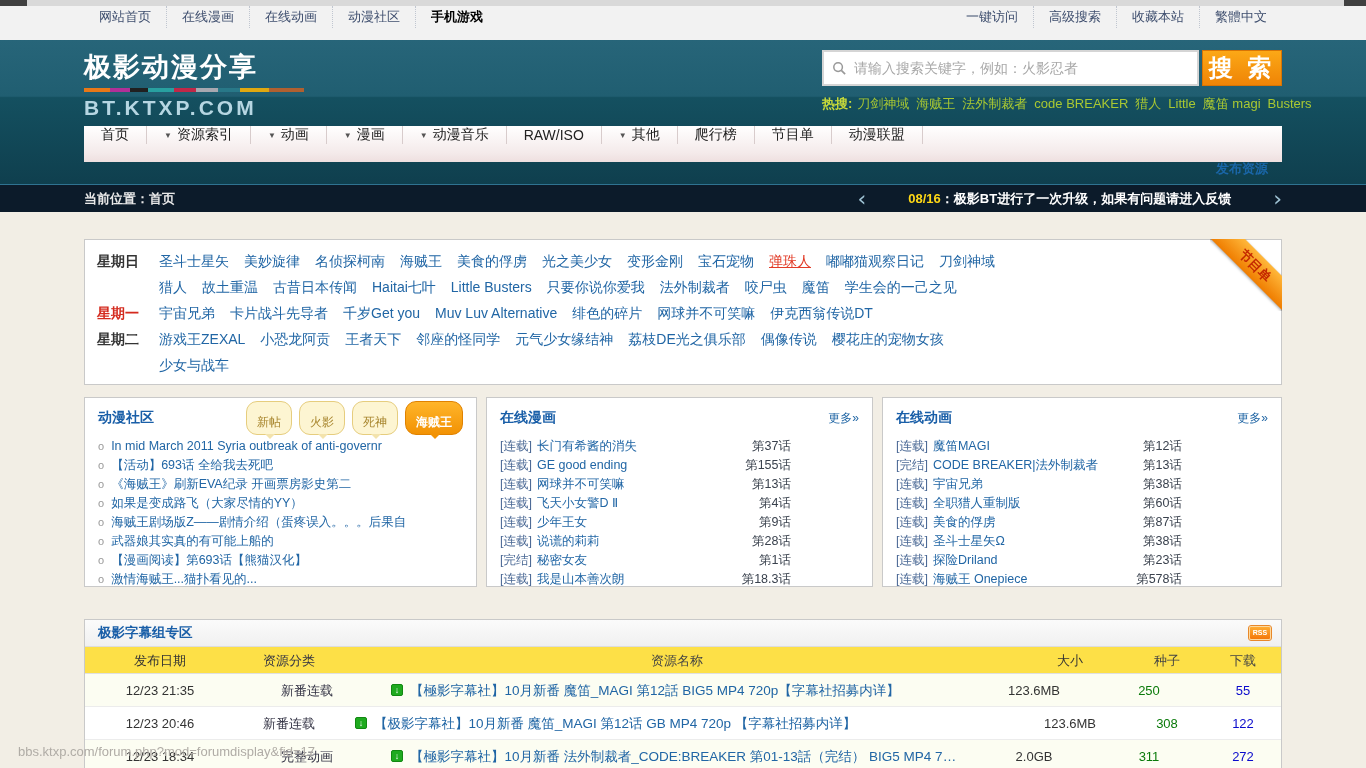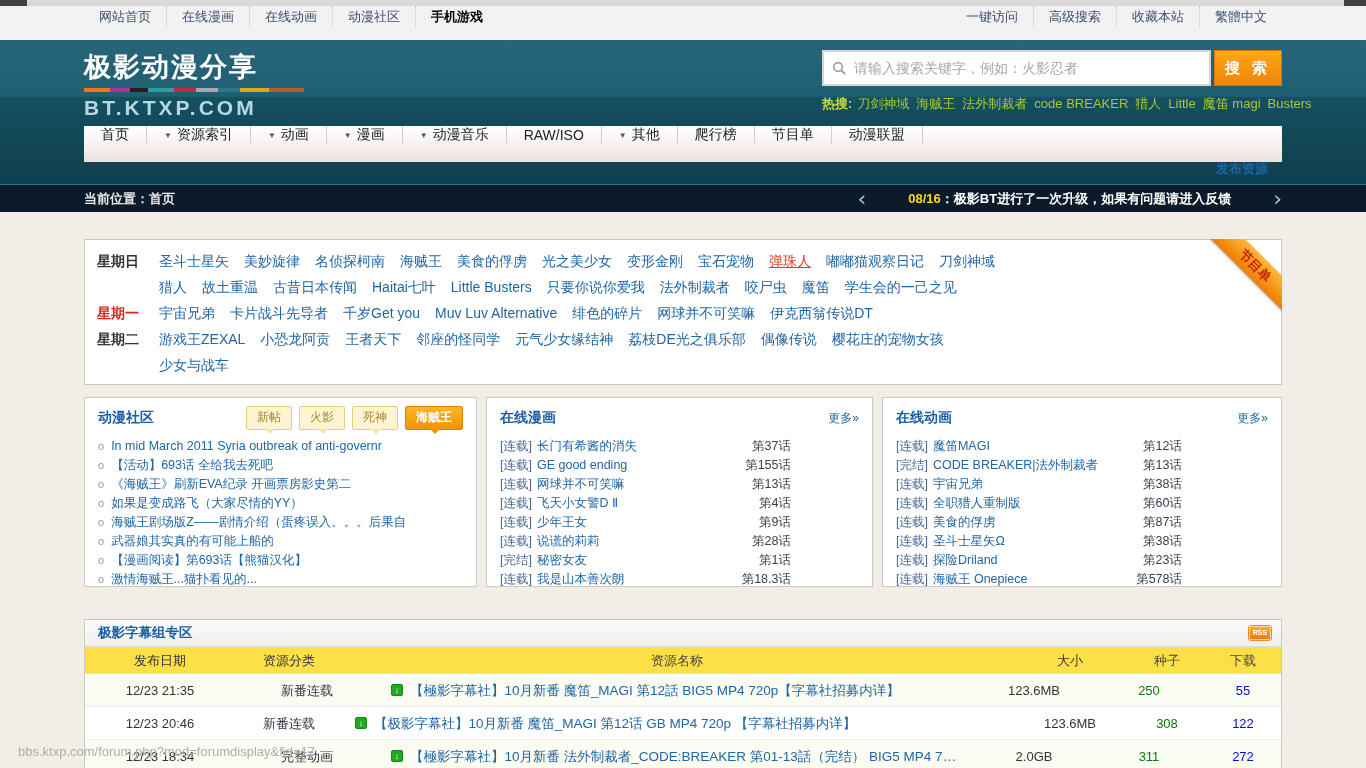--- a/index.html
+++ b/index.html
@@ -31,21 +31,21 @@
   .logo { padding-top:9px; cursor:pointer; }
   .logo-title { color:#fff; font-size:27px; font-weight:bold; letter-spacing:2px; }
   .logo-stripe { height:4px; width:220px; margin:3px 0 4px;
     background:linear-gradient(90deg,#e87818 0 12%,#b03098 12% 21%,#202020 21% 29%,#28a0a0 29% 41%,#c02848 41% 51%,#a8a8b0 51% 61%,#287888 61% 71%,#e0a810 71% 84%,#b06030 84% 100%); }
   .logo-domain { color:#b6d6e2; font-size:21px; font-weight:bold; letter-spacing:3px; }
   .search-area { padding-top:10px; width:460px; }
   .search-row { display:flex; height:36px; }
   .search-box { flex:1; background:#fff; border:2px solid #d5d5d5; display:flex; align-items:center; padding:0 8px; }
   .search-box input { border:0; outline:0; flex:1; font-size:14px; color:#333; margin-left:7px; font-family:inherit; background:transparent; }
   .search-box input::placeholder { color:#a8a8a8; }
-  .search-btn { width:68px; margin-left:3px; border:1px solid #d87404; background:linear-gradient(#fca816,#ef8406); color:#fff; font-size:15px; font-weight:bold; letter-spacing:4px; cursor:pointer; font-family:inherit; }
+  .search-btn { width:80px; margin-left:3px; border:1px solid #d87404; background:linear-gradient(#fca816,#ef8406); color:#fff; font-size:24px; font-weight:bold; letter-spacing:4px; cursor:pointer; font-family:inherit; }
   .hot-row { margin-top:9px; font-size:13px; white-space:nowrap; }
   .hot-label { font-weight:bold; color:#c8da3a; margin-right:5px; }
   .hotlink { color:#a9c832; margin-right:7px; }
 
   
   .mainnav { height:36px; background:linear-gradient(#ffffff,#f4eaea 75%,#eedfdf); display:flex; align-items:stretch; font-size:14px;flex-direction:column; }
   .nav-items { display:flex; }
   .nav-item { display:flex; align-items:center; padding:0 17px; color:#222; border-right:1px solid #d8cccc; cursor:pointer; white-space:nowrap; }
   .caret { font-size:8px; color:#555; margin-right:5px; }
   .publish { margin-left:auto; display:flex; align-items:center; padding:16px 14px; color:#1a66a8; font-weight:bold; font-size:13px; cursor:pointer; }
@@ -77,21 +77,21 @@
 
   .tri-row { display:flex; gap:9px; margin-top:12px; }
   .tri-row .box { height:190px; overflow:hidden; padding:9px 13px; }
   .community { width:393px; }
   .manga { width:387px; }
   .anime { flex:1; }
   .box-head { display:flex; align-items:center; justify-content:space-between; margin-bottom:8px; height:22px; }
   .box-title { color:#1a5fa8; font-weight:bold; font-size:14px; }
   .more { color:#2166a5; font-size:12px; }
   .tabs { display:flex; gap:7px; }
-  .tab { position:relative; font-size:12px; padding:2px 10px 3px; background:#fdf5d2; border:1px solid #e6cd7e; border-radius:2px; color:#a8862e; cursor:pointer; white-space:nowrap; }
+  .tab { position:relative; font-size:12px; padding:12px 10px 3px; background:#fdf5d2; border:1px solid #e6cd7e; border-radius:11px; color:#a8862e; cursor:pointer; white-space:nowrap; }
   .tab::after { content:""; position:absolute; left:50%; bottom:-5px; margin-left:-4px; border:5px solid transparent; border-bottom:0; border-top:5px solid #f3e3ac; }
   .tab.active { background:linear-gradient(#ffb52a,#f29204); border-color:#e08200; color:#fff; font-weight:bold; }
   .tab.active::after { border-top-color:#f29204; }
   .clist li { line-height:19px; font-size:12.5px; white-space:nowrap; overflow:hidden; }
   .bullet { color:#999; font-size:11px; margin-right:7px; }
   .clist a { color:#2166a5; }
   .mlist li { display:flex; line-height:19px; font-size:12.5px; white-space:nowrap; }
   .mtag { color:#4c6a96; margin-right:5px; }
   .mtitle { color:#2166a5; }
   .mep { margin-left:auto; padding-right:68px; color:#39414d; }

